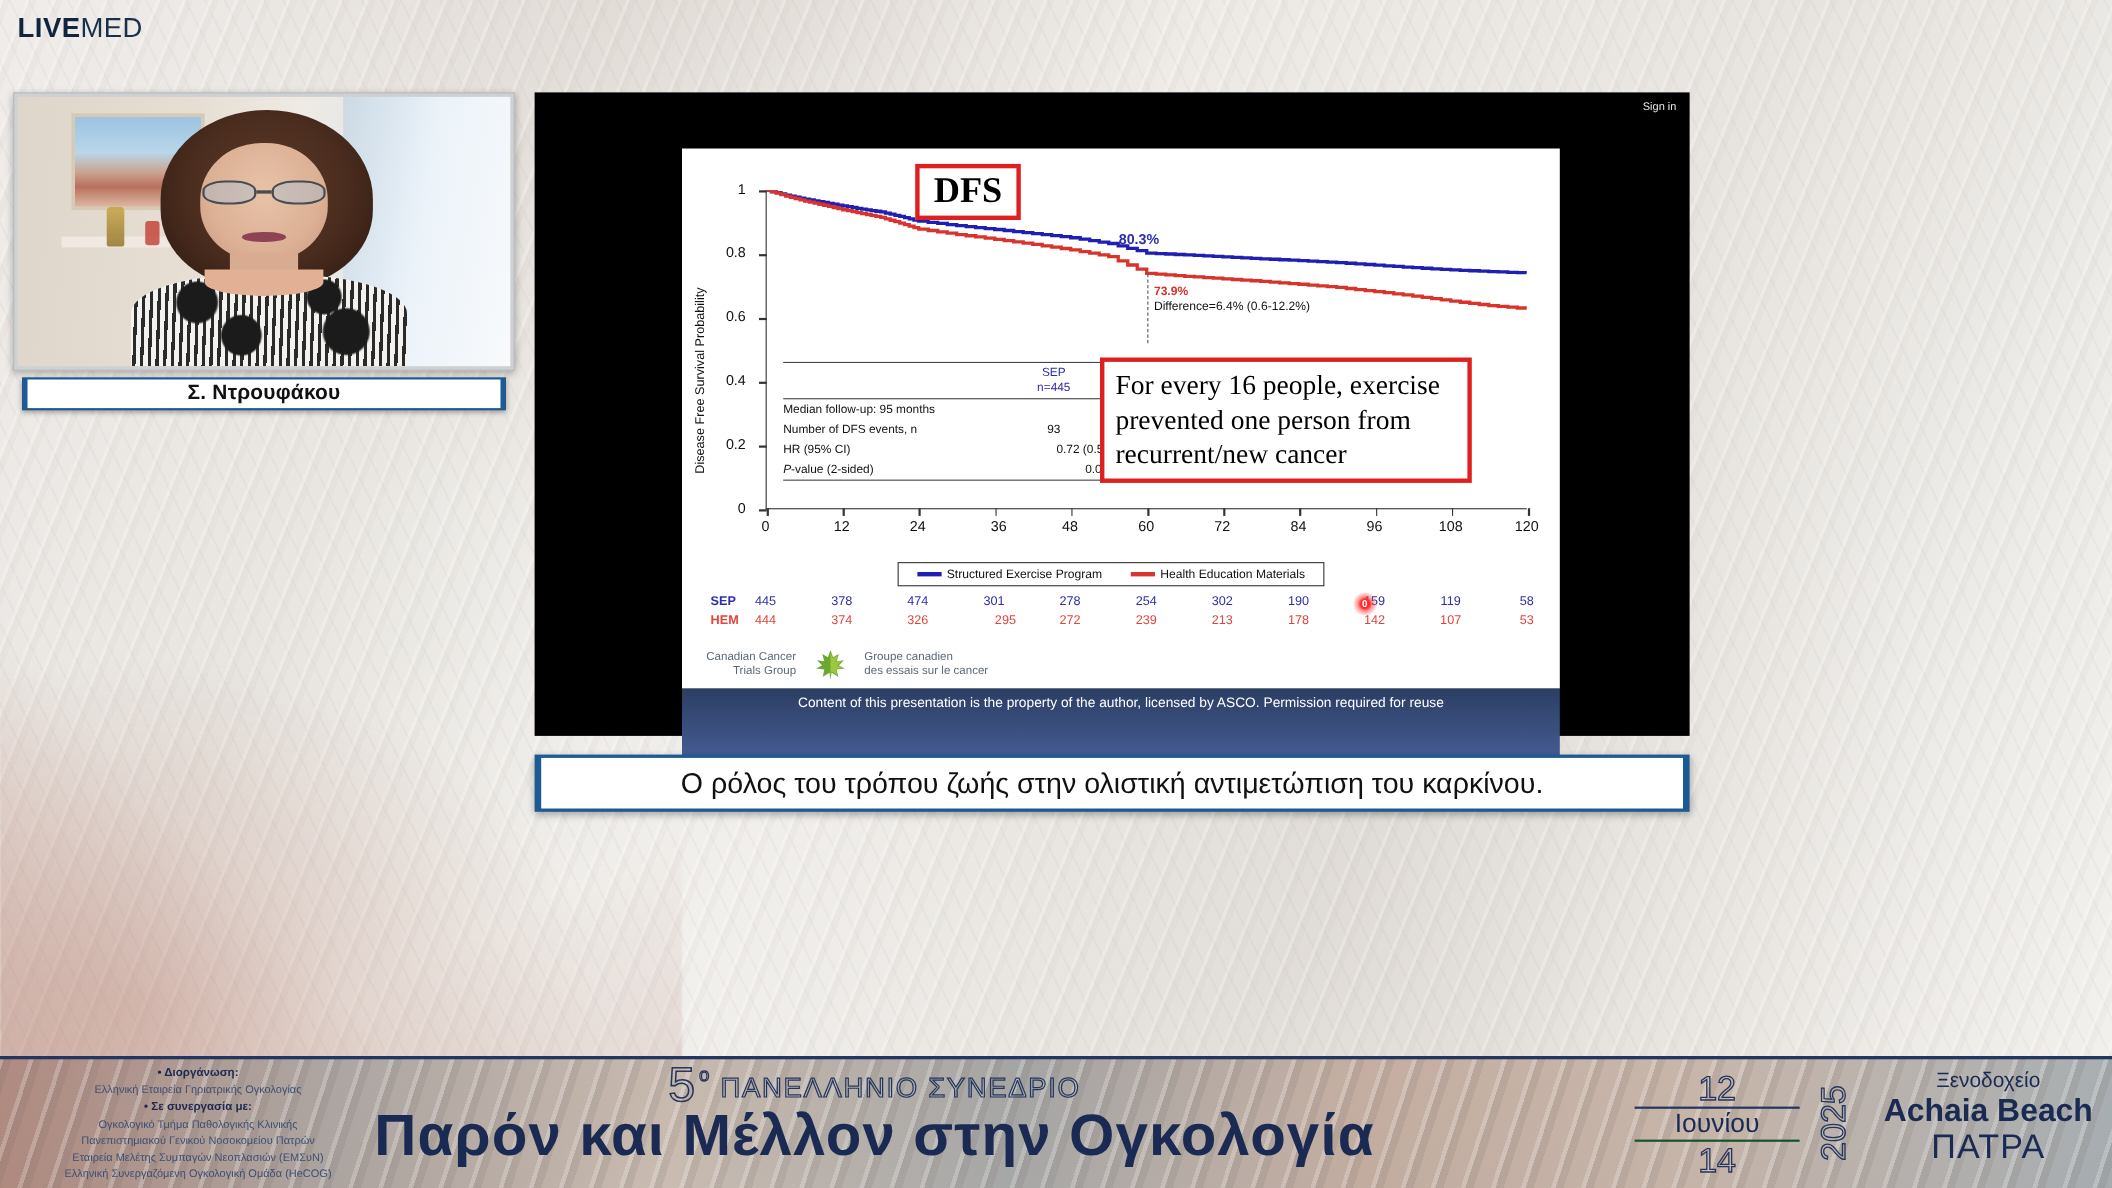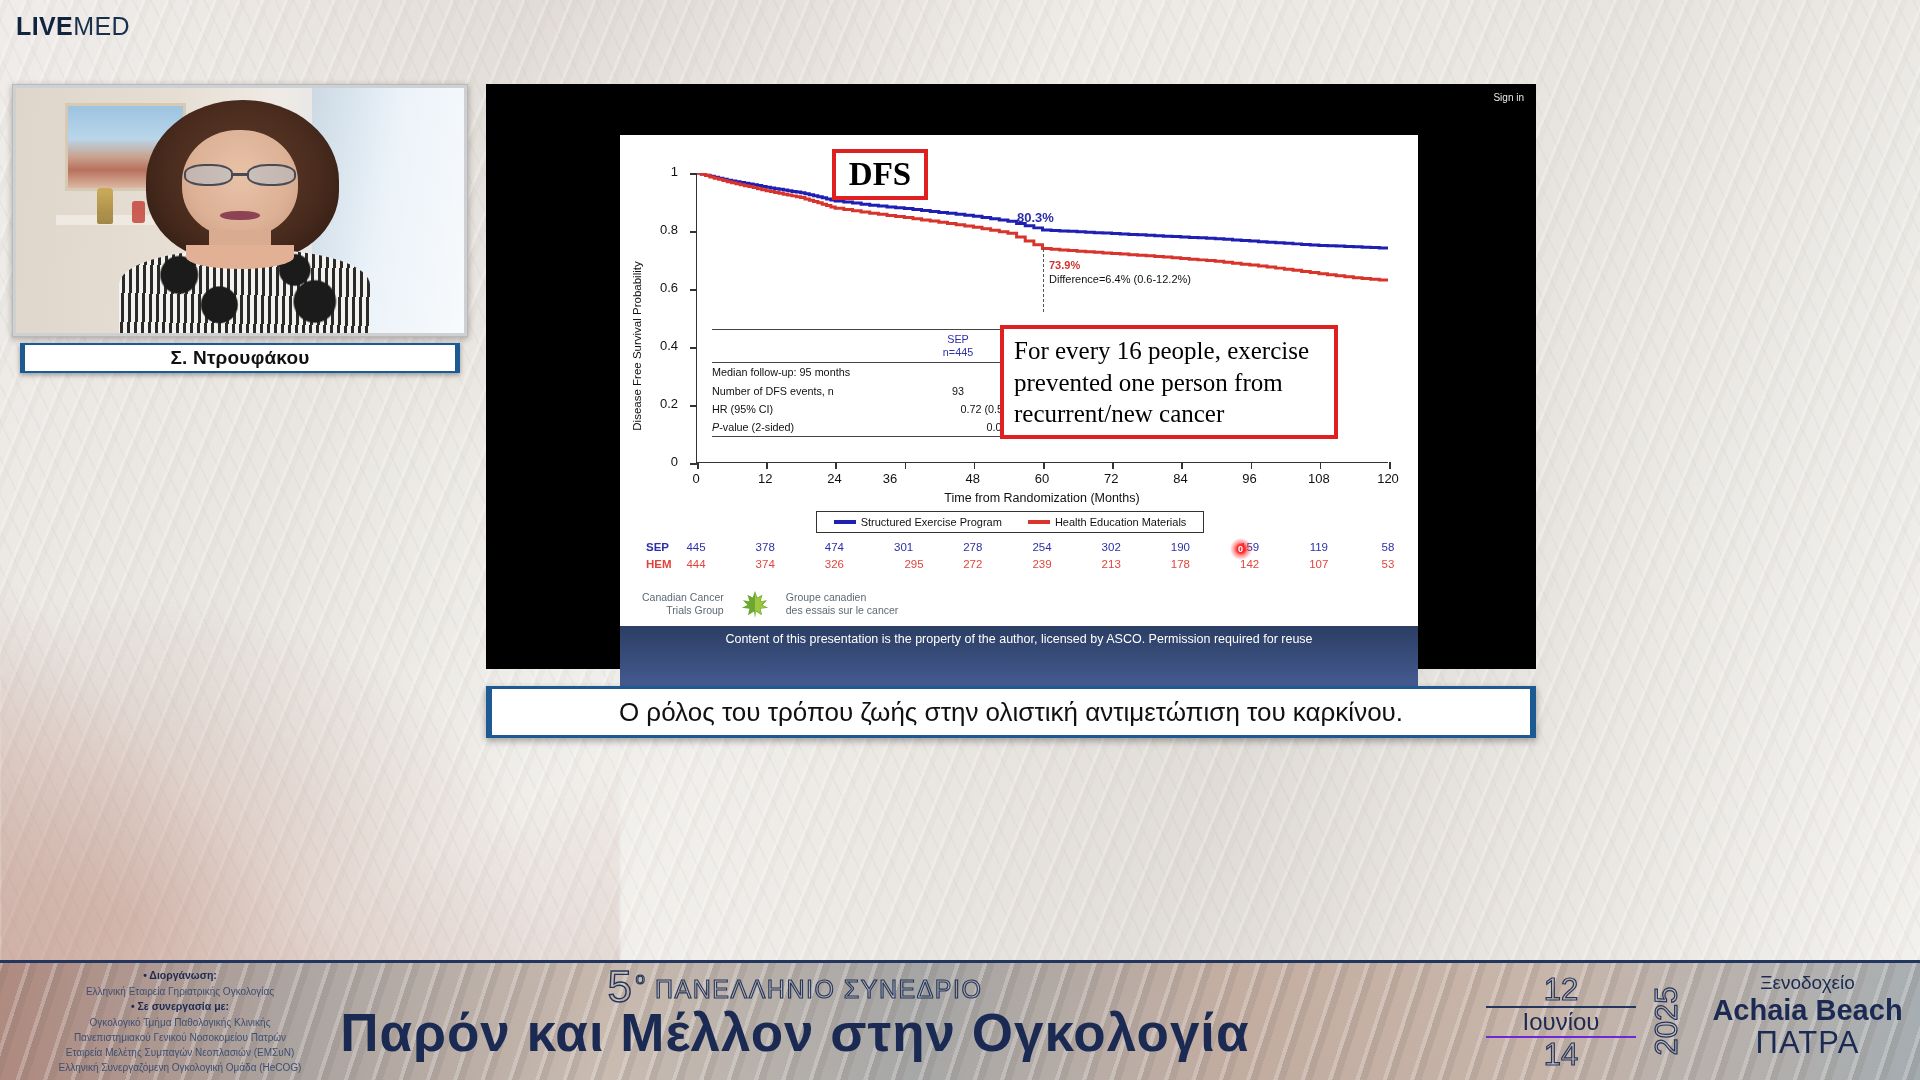--- a/index.html
+++ b/index.html
@@ -280,21 +280,21 @@
   }
 
   #date-block{
     position:absolute; left:1486px; top:14px; width:150px; height:96px;
   }
   #date-block .d1,#date-block .d3{
     font-size:31px; color:transparent; -webkit-text-stroke:1.2px #24365e; text-align:center; line-height:1;
   }
   #date-block .mid{
     font-size:24px; color:#1b2a52; text-align:center; line-height:1.1;
-    border-top:2px solid #24365e; border-bottom:2px solid #6d28d9; margin:1px 0; padding:1px 0;
+    border-top:2px solid #24365e; border-bottom:2px solid #14532d; margin:1px 0; padding:1px 0;
   }
   #year{
     position:absolute; left:1622px; top:16px; width:90px; height:90px;
     display:flex; align-items:center; justify-content:center;
     font-size:31px; color:transparent; -webkit-text-stroke:1.2px #24365e;
     transform:rotate(-90deg);
   }
   #venue-block{
     position:absolute; left:1700px; top:12px; width:215px; text-align:center; color:#1b2a52;
   }
@@ -384,30 +384,29 @@
           <div class="xtickmark" style="left: 484.4px;"></div>
           <div class="xtickmark" style="left: 553.6px;"></div>
           <div class="xtickmark" style="left: 622.8px;"></div>
           <div class="xtickmark" style="left: 692px;"></div>
         </div>
 
       <div id="x-labels">
           <div class="xlab" style="left: 0px;">0</div>
           <div class="xlab" style="left: 69.2px;">12</div>
           <div class="xlab" style="left: 138.4px;">24</div>
-          <div class="xlab" style="left: 194px;">36</div>
+          <div class="xlab" style="left: 212px;">36</div>
           <div class="xlab" style="left: 276.8px;">48</div>
           <div class="xlab" style="left: 346px;">60</div>
           <div class="xlab" style="left: 415.2px;">72</div>
           <div class="xlab" style="left: 484.4px;">84</div>
           <div class="xlab" style="left: 553.6px;">96</div>
           <div class="xlab" style="left: 622.8px;">108</div>
           <div class="xlab" style="left: 692px;">120</div>
         </div>
-      <div id="x-axis-title">Time from Randomization (Months)</div>
 
       <div id="stats">
         <div class="rule"></div>
         <div class="hdr">
           <div class="spacer"></div>
           <div class="c sep">
             <div>SEP</div>
             <div>n=445</div>
           </div>
           <div class="c hem">

